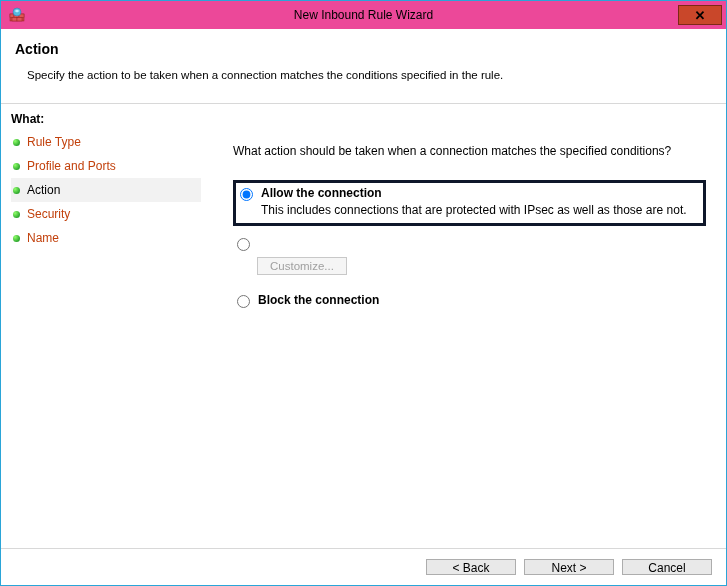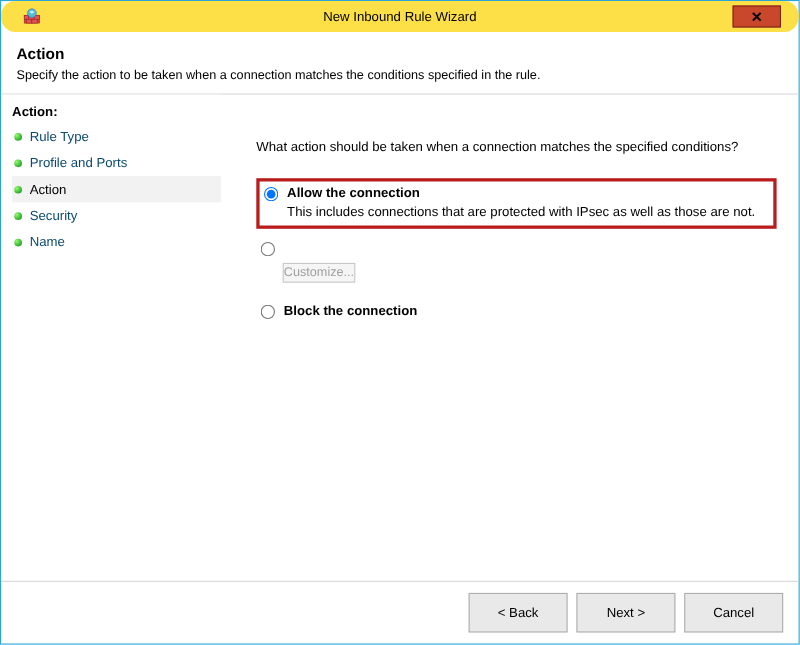--- a/index.html
+++ b/index.html
@@ -15,26 +15,25 @@
     height: 586px;
     border: 1px solid #2aa5d8;
     background: #fff;
     display: flex;
     flex-direction: column;
     position: relative;
   }
   
   .title-bar {
     height: 28px;
-    background: #fde047;
+    background: #ec4899;
     display: flex;
     align-items: center;
     position: relative;
-    padding: 0 16px;
-    border-radius: 13px;
+    padding: 0 4px;
   }
   .title-bar .app-icon {
     width: 16px;
     height: 16px;
     margin: 0 4px;
     display: inline-flex;
     align-items: center;
     justify-content: center;
   }
   .title-bar .title-text {
@@ -61,21 +60,21 @@
   .header {
     padding: 12px 14px 10px 14px;
     border-bottom: 1px solid #d8d8d8;
   }
   .header h1 {
     font-size: 14px;
     font-weight: bold;
     margin: 0 0 6px 0;
   }
   .header p {
-    margin: 0;
+    margin: 12px;
     font-size: 11.5px;
   }
   
   .body {
     flex: 1;
     display: flex;
     min-height: 0;
   }
   .sidebar {
     width: 200px;
@@ -99,42 +98,42 @@
   }
   .step-item .bullet {
     width: 7px;
     height: 7px;
     border-radius: 50%;
     background: radial-gradient(circle at 30% 30%, #8fff6a, #2fa82f 70%);
     margin-right: 7px;
     flex-shrink: 0;
   }
   .step-item .step-label {
-    color: #0c4a6e;
+    color: #c2410c;
     font-size: 12px;
   }
   .step-item.active .step-label {
     color: #000;
   }
   .content {
     flex: 1;
     padding: 16px 20px 10px 32px;
     position: relative;
   }
   .content .prompt {
     margin-bottom: 22px;
     font-size: 12px;
     margin-top: 24px;
   }
   .option-block {
     padding: 6px 6px 8px 0;
     margin-bottom: 4px;
   }
   .option-block.highlighted {
-    border: 3px solid #b91c1c;
+    border: 3px solid #0f172a;
     padding: 3px 3px 5px 0;
   }
   .option-row {
     display: flex;
     align-items: flex-start;
   }
   .option-row input[type="radio"] {
     margin: 2px 8px 0 4px;
     flex-shrink: 0;
   }
@@ -146,41 +145,41 @@
     font-size: 12px;
     margin-bottom: 2px;
   }
   .option-desc {
     font-size: 12px;
     line-height: 1.35;
     padding-right: 4px;
   }
   .customize-btn {
     margin: 6px 0 0 24px;
-    padding: 2px 0;
+    padding: 2px 12px;
     font-size: 11.5px;
     color: #9a9a9a;
     background: #f5f5f5;
     border: 1px solid #c8c8c8;
     font-family: inherit;
   }
   .customize-btn:disabled {
     color: #a0a0a0;
   }
   
   .footer {
     border-top: 1px solid #d8d8d8;
     padding: 10px 14px;
     display: flex;
     justify-content: flex-end;
     gap: 8px;
   }
   .footer button {
     width: 90px;
-    height: 36px;
+    height: 16px;
     background: #e9e9e9;
     border: 1px solid #adadad;
     font-family: inherit;
     font-size: 12px;
   }
 </style>
 </head>
 <body>
 
 <div class="window">
@@ -205,21 +204,21 @@
   </div>
 
   <div class="header">
     <h1>Action</h1>
     <p>Specify the action to be taken when a connection matches the conditions specified in the rule.</p>
   </div>
 
   <div class="body">
 
     <div class="sidebar">
-      <div class="steps-heading">Action:</div>
+      <div class="steps-heading">What:</div>
 
       <div class="step-item">
         <span class="bullet"></span>
         <span class="step-label">Rule Type</span>
       </div>
       <div class="step-item">
         <span class="bullet"></span>
         <span class="step-label">Profile and Ports</span>
       </div>
       <div class="step-item active">

